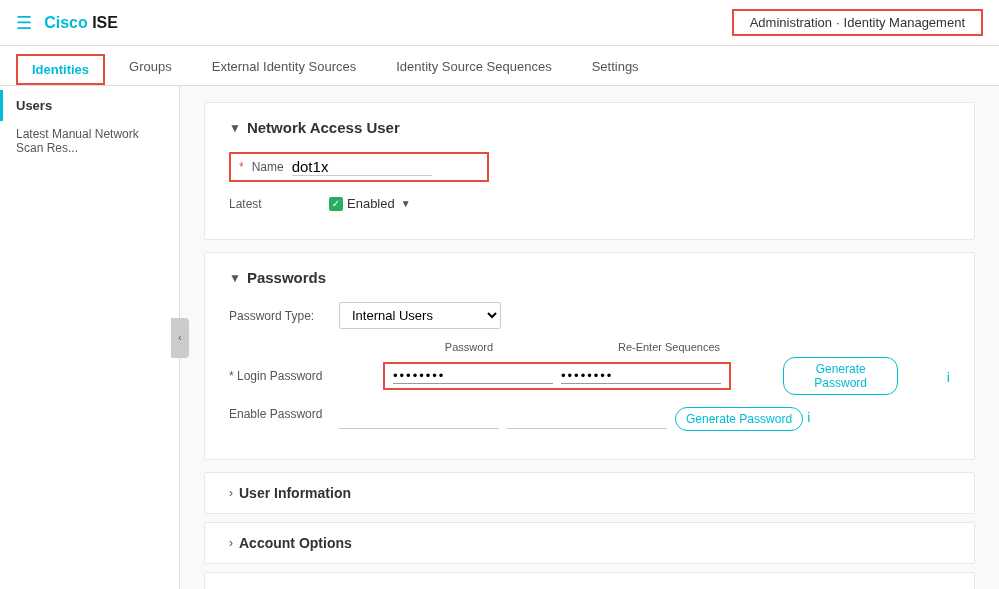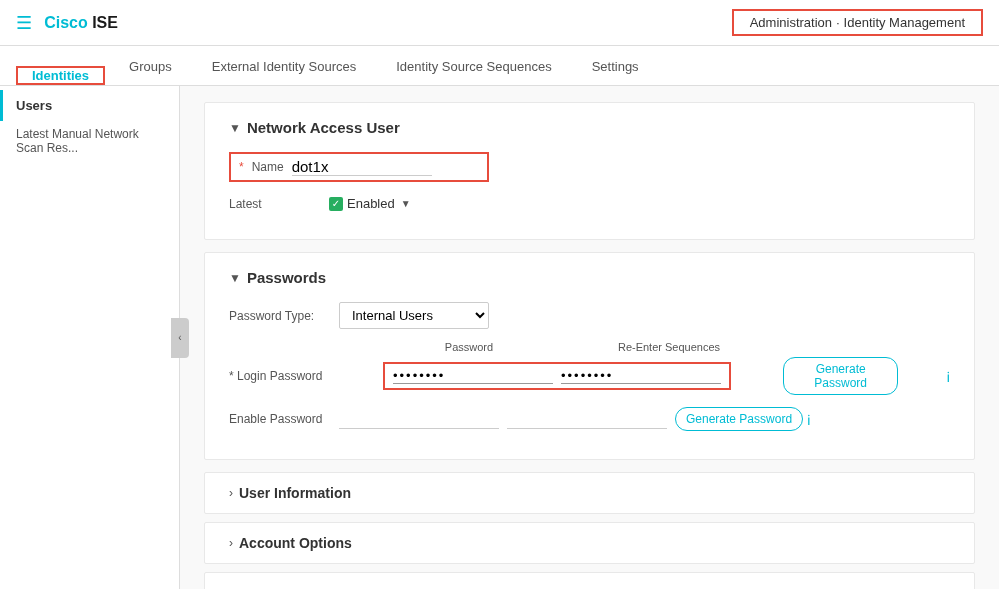--- a/index.html
+++ b/index.html
@@ -40,21 +40,21 @@
       color: #555;
       cursor: pointer;
       border-bottom: 3px solid transparent;
       margin-right: 8px;
     }
     .tab.active {
       color: #00bcd4;
       border-bottom: 3px solid #00bcd4;
       font-weight: 600;
       border: 2px solid #e74c3c;
-      padding: 0 14px;
+      padding: 6px 14px;
     }
 
     
     .main-layout { display: flex; height: calc(589px - 86px); }
 
     
     .sidebar {
       width: 180px;
       background: #fff;
       border-right: 1px solid #ddd;
@@ -179,21 +179,21 @@
     .passwords-section { margin-bottom: 12px; }
     .password-type-row { display: flex; align-items: center; margin-bottom: 12px; }
     .pt-label { font-size: 12px; color: #555; width: 110px; flex-shrink: 0; }
     .pt-select {
       border: 1px solid #ccc;
       border-radius: 2px;
       padding: 4px 8px;
       font-size: 13px;
       background: #fff;
       cursor: pointer;
-      width: 150px;
+      width: 162px;
     }
 
     
     .pwd-col-headers { display: flex; margin-left: 140px; margin-bottom: 4px; text-align: center; }
     .pwd-col-header { font-size: 11px; color: #555; width: 200px; }
 
     
     .login-pwd-row {
       display: flex;
       align-items: center;
@@ -230,21 +230,20 @@
     .info-icon {
       color: #00bcd4;
       font-size: 14px;
       margin-left: 4px;
       cursor: pointer;
     }
 
     
     .enable-pwd-row {
       display: flex;
-      align-items: center;
       margin-bottom: 12px;
     }
     .enable-pwd-inputs { display: flex; gap: 8px; align-items: center; }
     .enable-pwd-inputs input {
       border: none;
       border-bottom: 1px solid #ccc;
       width: 150px;
       font-size: 13px;
       padding: 2px 0;
       background: transparent;

